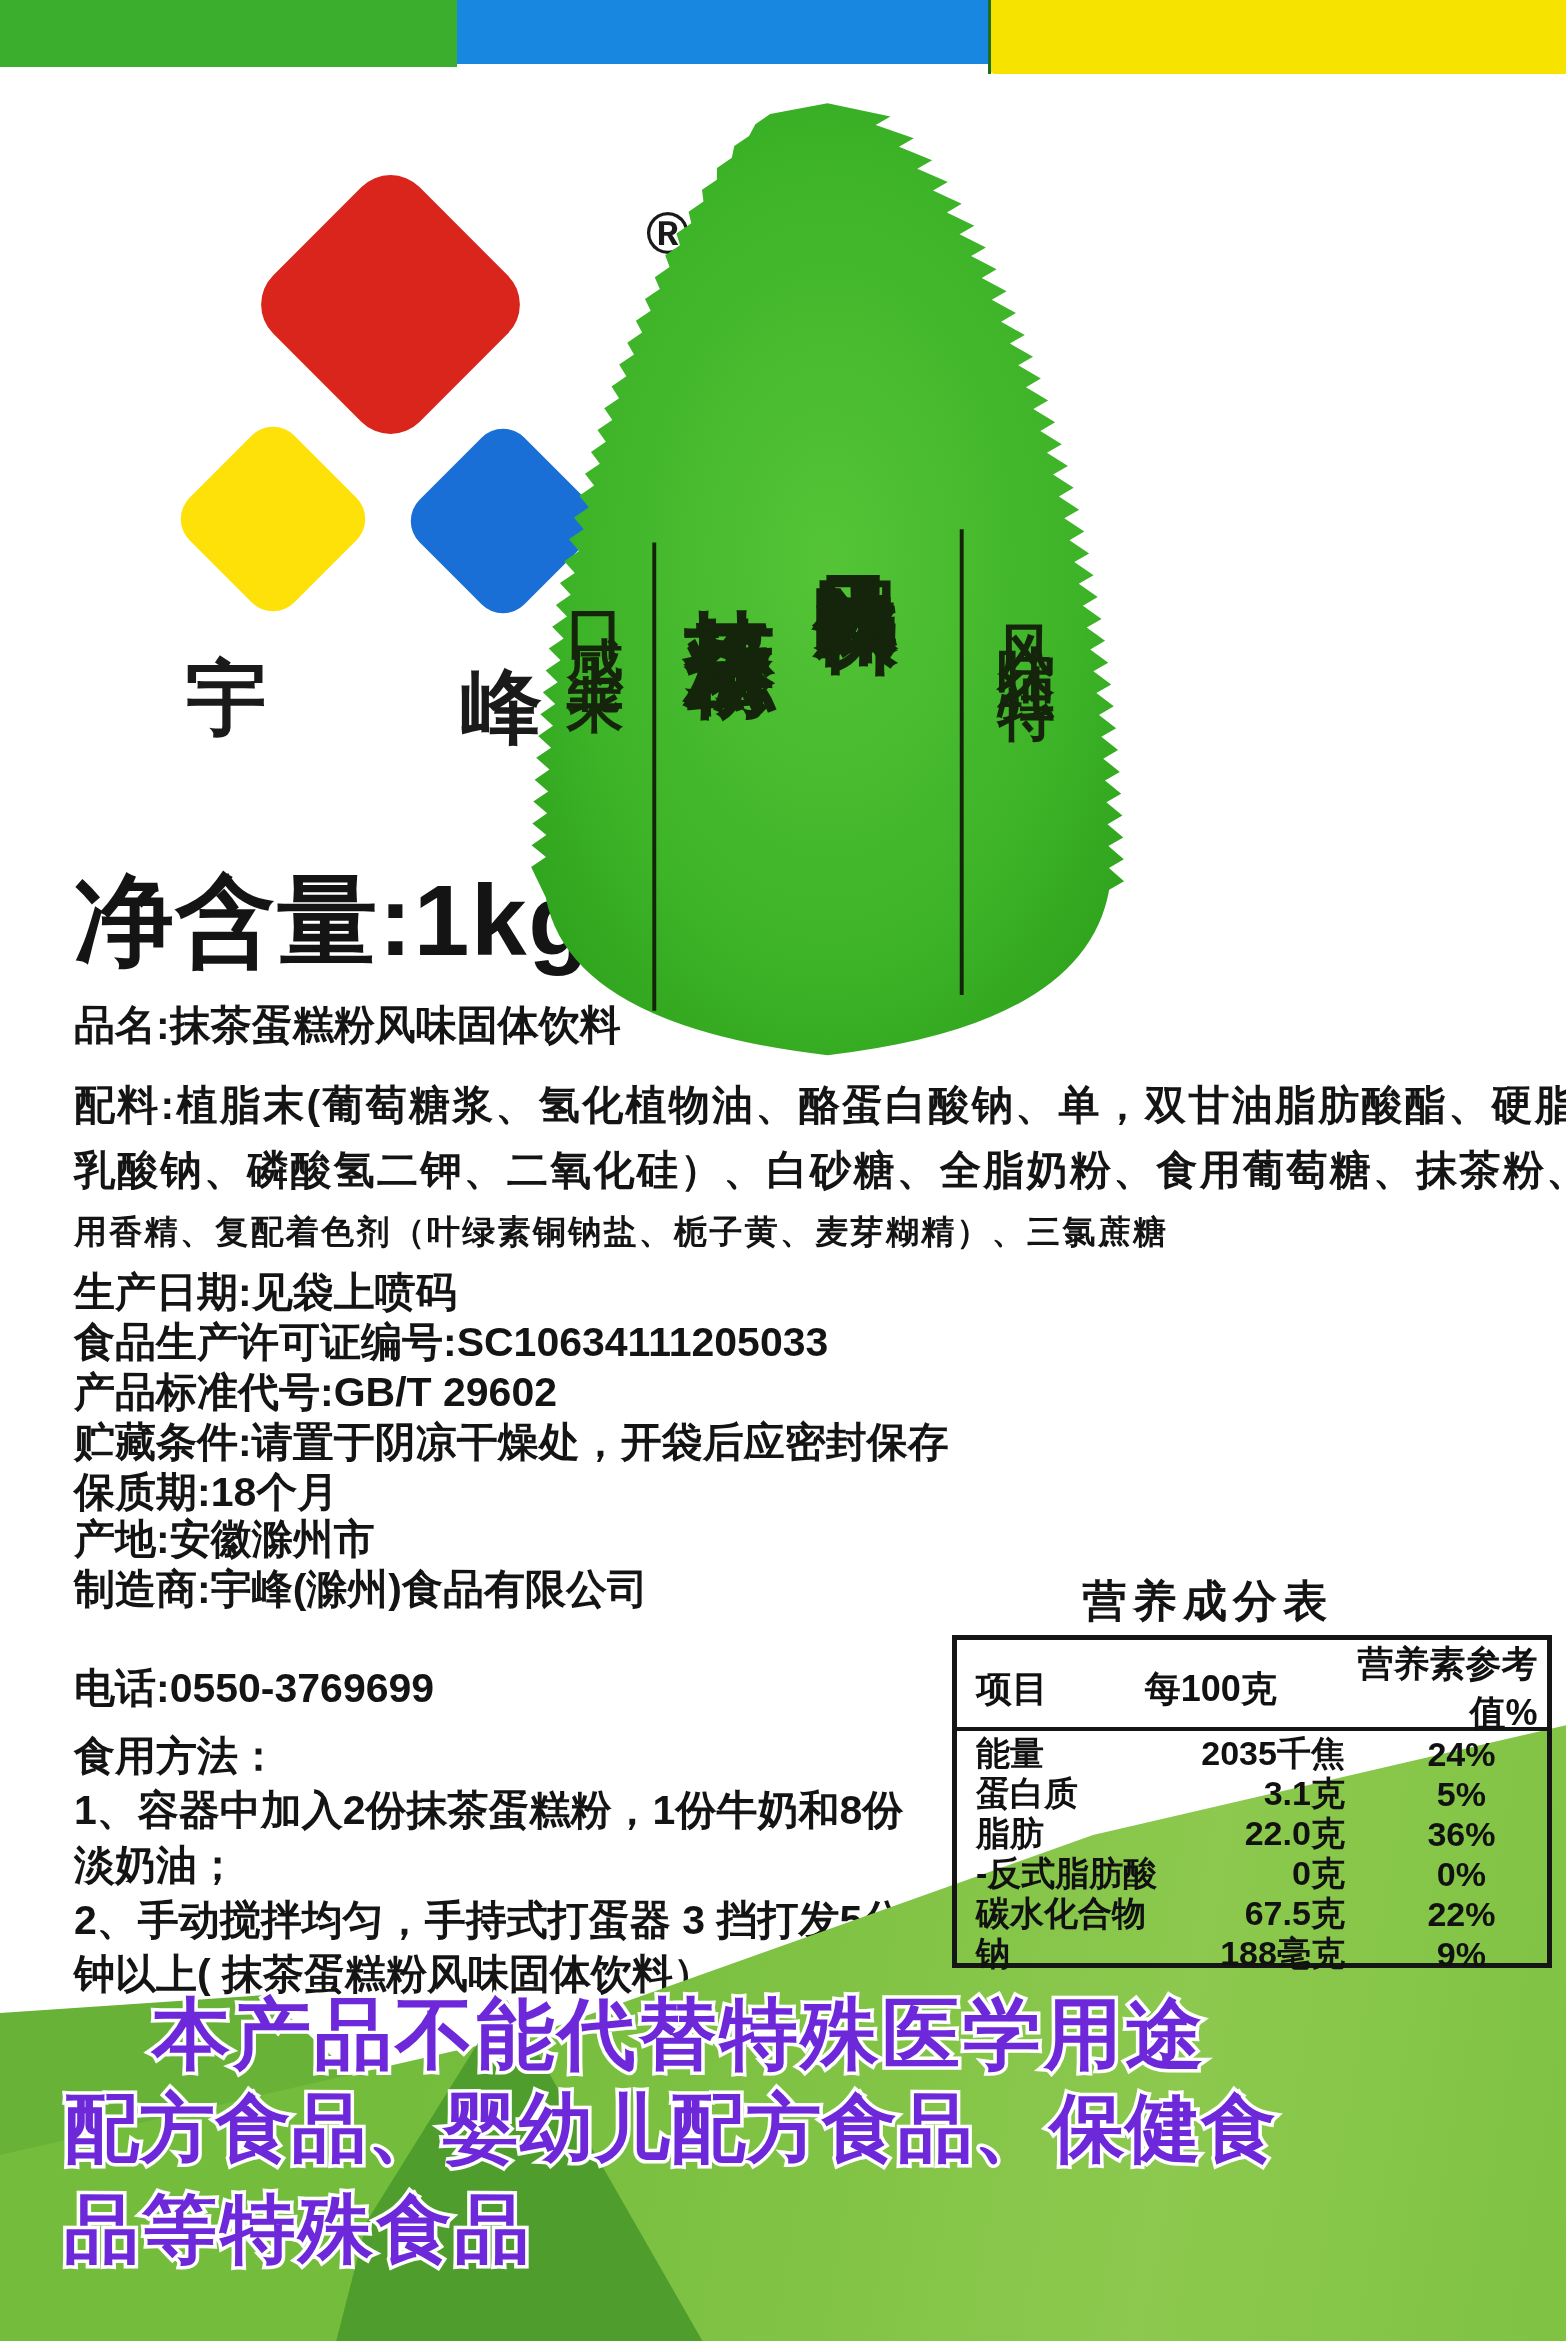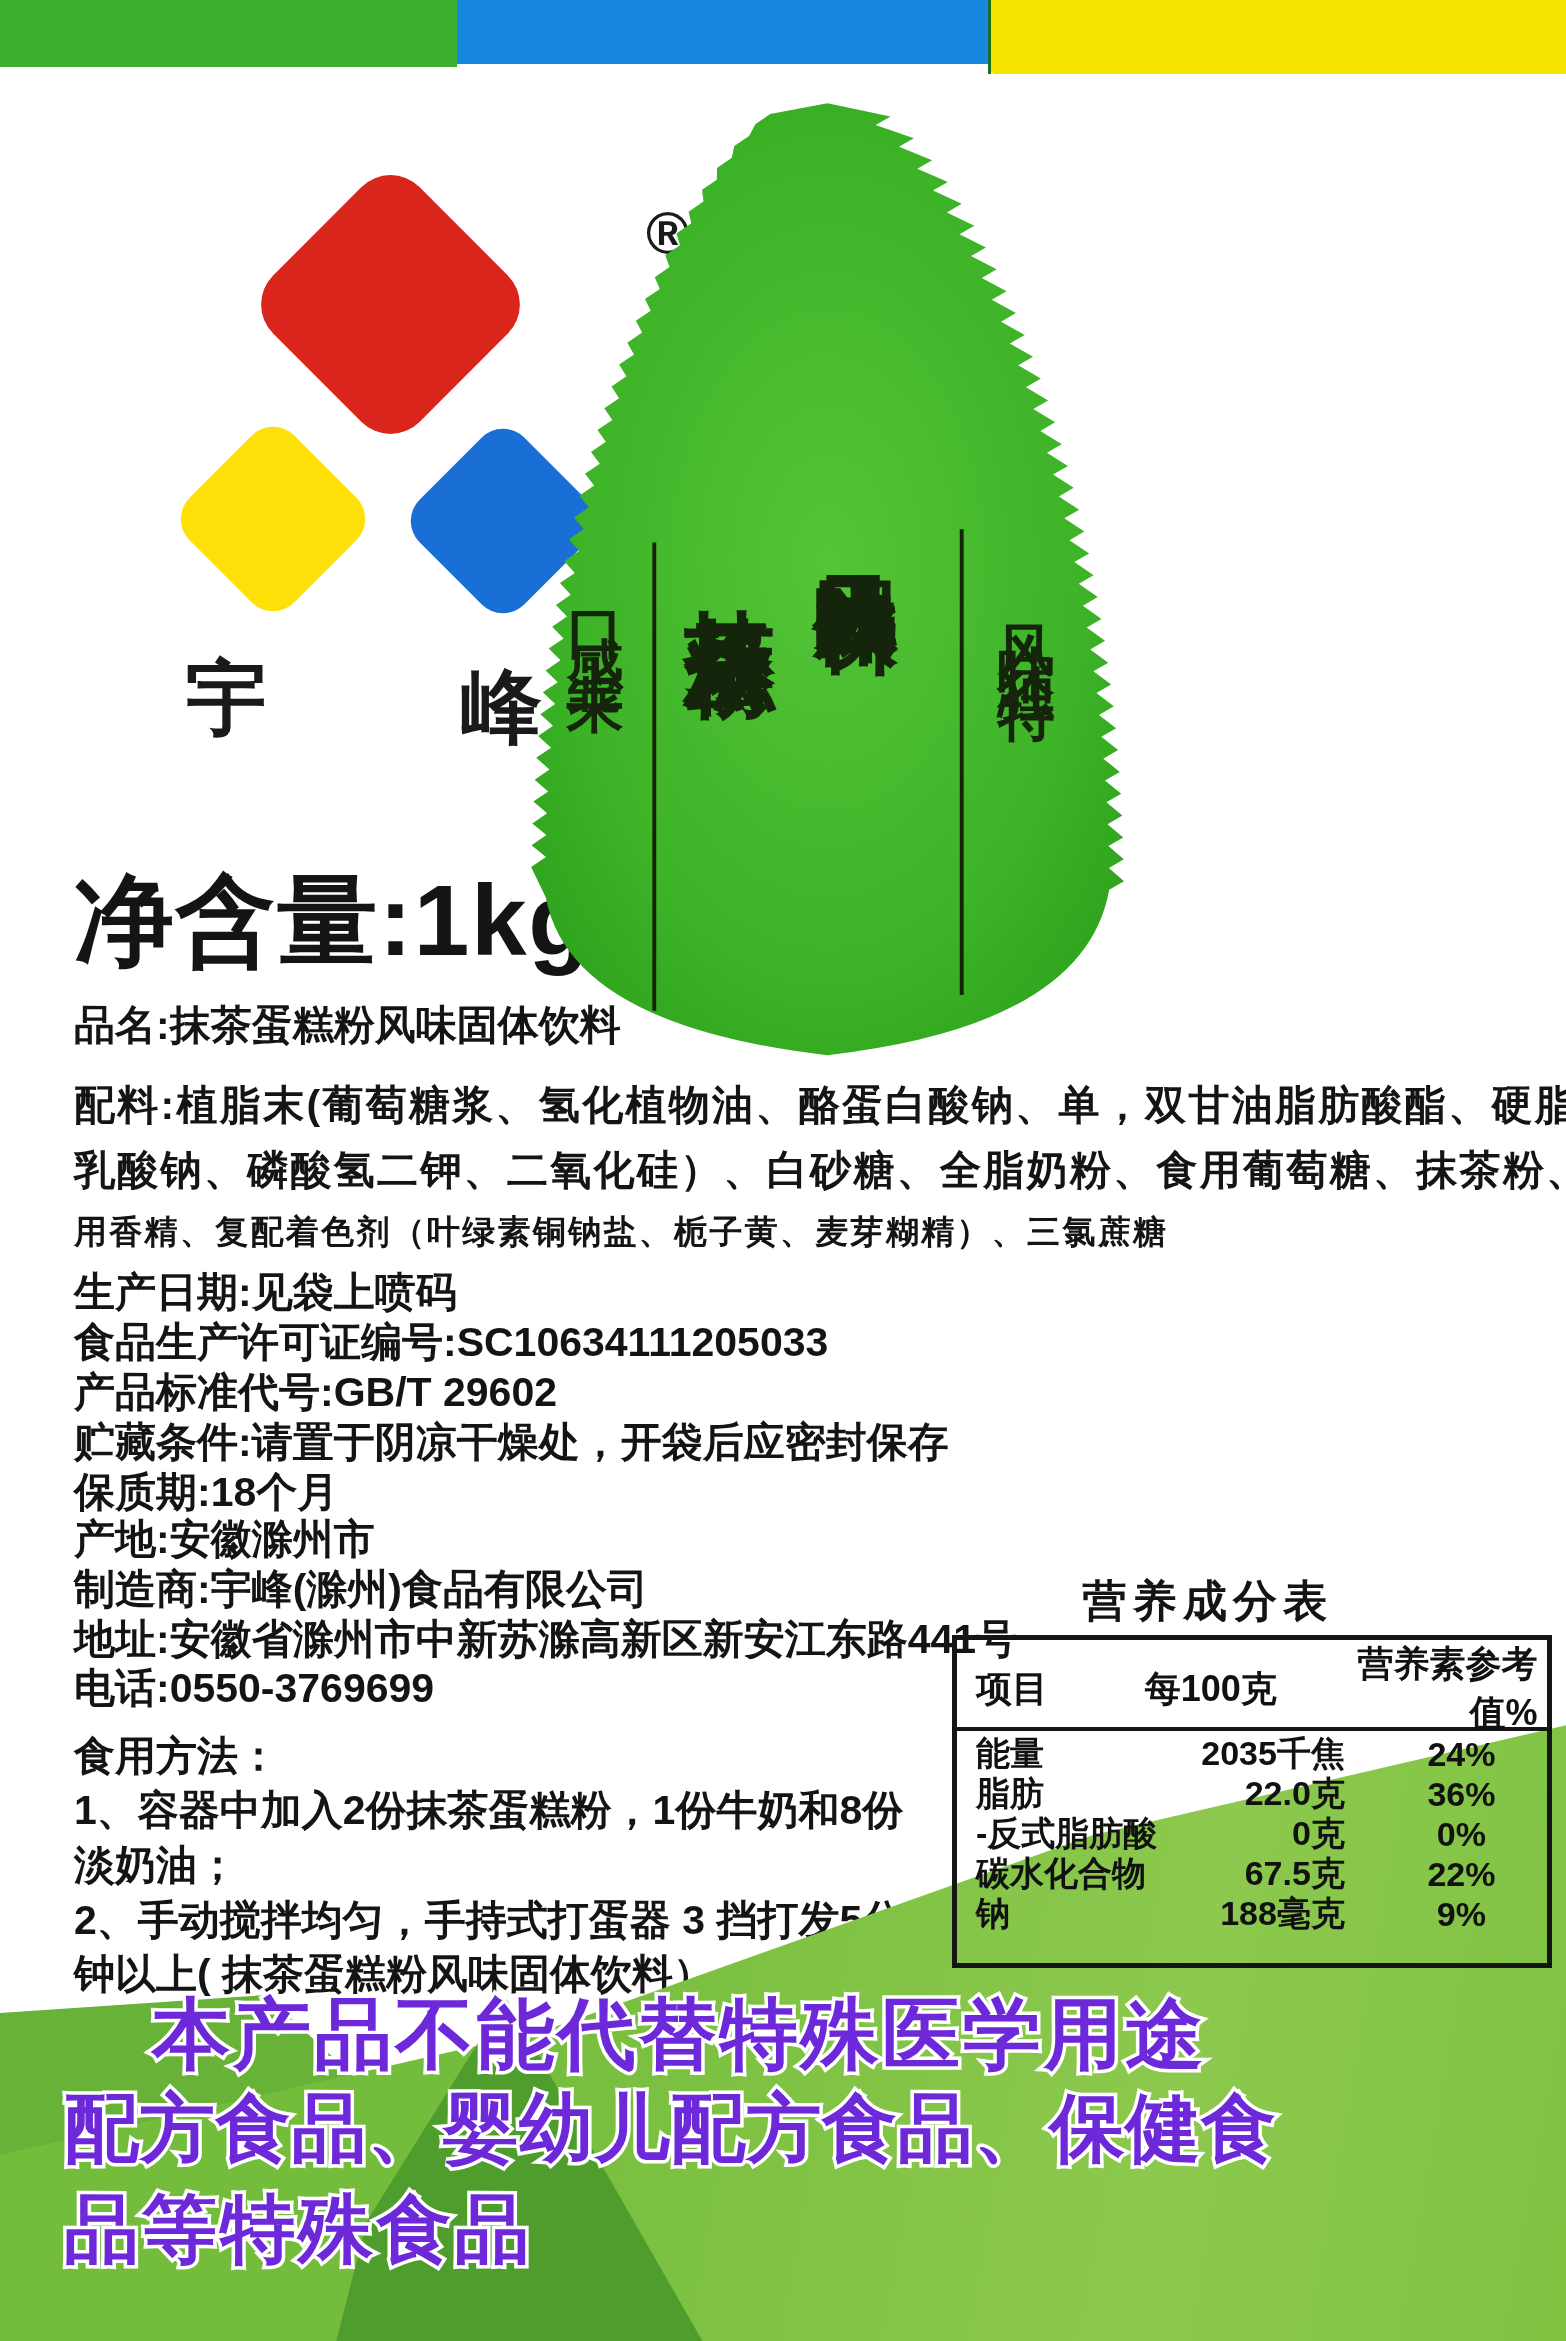--- a/index.html
+++ b/index.html
@@ -81,40 +81,44 @@
   <div class="line" style="left:74px;top:1084px;font-size:41px;letter-spacing:2.3px;">配料:植脂末(葡萄糖浆、氢化植物油、酪蛋白酸钠、单，双甘油脂肪酸酯、硬脂酰</div>
   <div class="line" style="left:74px;top:1149px;font-size:41px;letter-spacing:2.3px;">乳酸钠、磷酸氢二钾、二氧化硅）、白砂糖、全脂奶粉、食用葡萄糖、抹茶粉、食</div>
   <div class="line" style="left:74px;top:1215px;font-size:33px;letter-spacing:2.3px;">用香精、复配着色剂（叶绿素铜钠盐、栀子黄、麦芽糊精）、三氯蔗糖</div>
   <div class="line" style="left:74px;top:1271px;font-size:41px;">生产日期:见袋上喷码</div>
   <div class="line" style="left:74px;top:1321px;font-size:41px;">食品生产许可证编号:SC10634111205033</div>
   <div class="line" style="left:74px;top:1371px;font-size:41px;">产品标准代号:GB/T 29602</div>
   <div class="line" style="left:74px;top:1421px;font-size:41px;">贮藏条件:请置于阴凉干燥处，开袋后应密封保存</div>
   <div class="line" style="left:74px;top:1471px;font-size:41px;">保质期:18个月</div>
   <div class="line" style="left:74px;top:1518px;font-size:41px;">产地:安徽滁州市</div>
   <div class="line" style="left:74px;top:1568px;font-size:41px;">制造商:宇峰(滁州)食品有限公司</div>
-  <div class="line" style="left:74px;top:1618px;font-size:41px;">地址:安徽省滁州市中新苏滁高新区新安江东路441号</div>
   <div class="line" style="left:74px;top:1667px;font-size:41px;">电话:0550-3769699</div>
 
   <div class="line" style="left:74px;top:1735px;font-size:41px;">食用方法：</div>
   <div class="line" style="left:74px;top:1789px;font-size:41px;">1、容器中加入2份抹茶蛋糕粉，1份牛奶和8份</div>
   <div class="line" style="left:74px;top:1844px;font-size:41px;">淡奶油；</div>
   <div class="line" style="left:74px;top:1899px;font-size:41px;">2、手动搅拌均匀，手持式打蛋器 3 挡打发5分</div>
   <div class="line" style="left:74px;top:1953px;font-size:41px;">钟以上( 抹茶蛋糕粉风味固体饮料）</div>
 
   <div class="line" style="left:908px;top:1578px;width:600px;text-align:center;font-size:44px;font-weight:800;letter-spacing:6.2px;z-index:2;">营养成分表</div>
   <div class="ntable" style="left:908px;top:1635px;width:600px;height:333px;z-index:2;">
     <div class="nhead">
       <div class="h-item">项目</div>
       <div class="h-per">每100克</div>
       <div class="h-ref">营养素参考值%</div>
     </div>
     <div class="nrow">
       <div class="c-label">能量</div>
       <div class="c-val">2035千焦</div>
       <div class="c-pct">24%</div>
+    </div>
+    <div class="nrow">
+      <div class="c-label">蛋白质</div>
+      <div class="c-val">3.1克</div>
+      <div class="c-pct">5%</div>
     </div>
     <div class="nrow">
       <div class="c-label">脂肪</div>
       <div class="c-val">22.0克</div>
       <div class="c-pct">36%</div>
     </div>
     <div class="nrow">
       <div class="c-label">-反式脂肪酸</div>
       <div class="c-val">0克</div>
       <div class="c-pct">0%</div>

